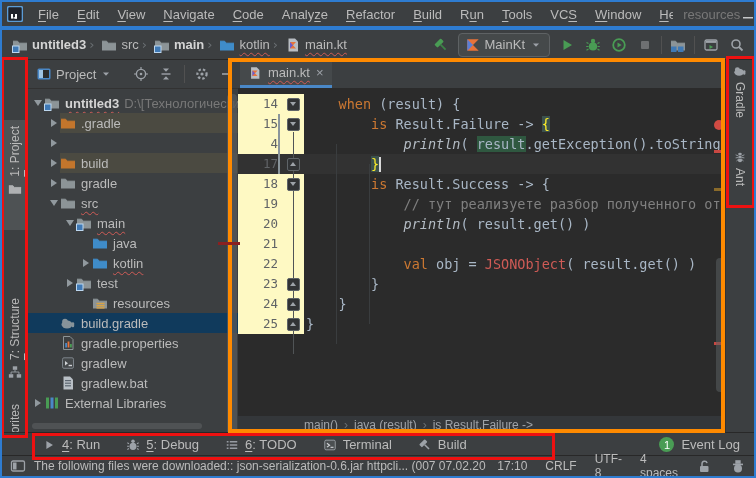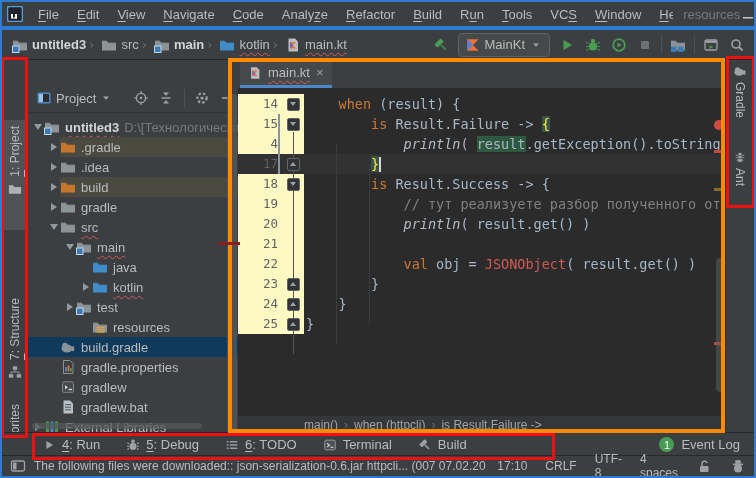--- a/index.html
+++ b/index.html
@@ -28,21 +28,21 @@
   #run-combo{display:flex;align-items:center;gap:5px;height:22px;padding:0 7px;border:1px solid #5e6264;border-radius:4px;background:#45494a;margin:0 4px;}
   
   #left-bar{left:0;top:58px;width:26px;bottom:43px;background:#3c3f41;border-right:1px solid #323232;}
   .vgroup-l{position:absolute;left:0;width:26px;display:flex;flex-direction:column;align-items:center;}
   .vlabel-l{writing-mode:vertical-rl;transform:rotate(180deg);font-size:12px;color:#bbbbbb;white-space:nowrap;}
   .vgroup-r{position:absolute;left:0;width:28px;display:flex;flex-direction:column;align-items:center;gap:4px;}
   .vlabel-r{writing-mode:vertical-rl;font-size:12px;color:#bbbbbb;white-space:nowrap;}
   .vactive{background:#4e5254;}
   
   #project-panel{left:26px;top:58px;width:210px;bottom:43px;background:#3c3f41;}
-  #panel-header{height:28px;display:flex;align-items:center;border-bottom:1px solid #323232;padding-left:8px;gap:4px;margin-top:24px;}
+  #panel-header{height:28px;display:flex;align-items:center;border-bottom:1px solid #323232;padding-left:8px;gap:4px;}
   .tree{font-size:13px;}
   .tree-row{height:20px;display:flex;align-items:center;white-space:nowrap;}
   .tree-row .arrow-cell{width:12px;flex:none;display:flex;justify-content:center;}
   .rowfill{display:flex;align-items:center;gap:5px;flex:1;height:20px;}
   .arr-r{width:0;height:0;border-left:6px solid #91999e;border-top:4px solid transparent;border-bottom:4px solid transparent;}
   .arr-d{width:0;height:0;border-top:6px solid #91999e;border-left:4px solid transparent;border-right:4px solid transparent;}
   .sel{background:#103a5c;}
   .brown .rowfill{background:#4b4a41;}
   .suffix{color:#787878;}
   #ptree-vscroll{position:absolute;right:1px;top:34px;width:10px;height:356px;background:#55595b;border-radius:4px;opacity:.75;}
@@ -386,29 +386,20 @@
                 <path d="M1 4.2h4.6l1.6 2H15" fill="none" stroke="#c4762c" stroke-width="1"></path>
               </svg>
             </span>
             <span>.gradle</span>
           </span>
         </div>
         <div class="tree-row" style="padding-left: 20px;">
           <span class="arrow-cell">
             <span class="arr-r"></span>
           </span>
-          <span class="rowfill">
-            <span class="ic">
-              <svg width="16" height="16" viewBox="0 0 16 16">
-                <path d="M1 4.2h4.6l1.6 2H15v7.3H1z" fill="#8C9497"></path>
-                <path d="M1 4.2h4.6l1.6 2H15" fill="none" stroke="#8C9497" stroke-width="1"></path>
-              </svg>
-            </span>
-            <span>.idea</span>
-          </span>
         </div>
         <div class="tree-row brown" style="padding-left: 20px;">
           <span class="arrow-cell">
             <span class="arr-r"></span>
           </span>
           <span class="rowfill">
             <span class="ic">
               <svg width="16" height="16" viewBox="0 0 16 16">
                 <path d="M1 4.2h4.6l1.6 2H15v7.3H1z" fill="#c4762c"></path>
                 <path d="M1 4.2h4.6l1.6 2H15" fill="none" stroke="#c4762c" stroke-width="1"></path>
@@ -728,21 +719,21 @@
         <div style="position: absolute; left: 131px; top: 76px; width: 1px; height: 160px; background: rgb(58, 61, 63);"></div>
         <div style="position: absolute; right: 4px; top: 32px; width: 10px; height: 10px; border-radius: 50%; background: rgb(209, 75, 67);"></div>
         <div style="position: absolute; right: 3px; top: 62px; width: 11px; height: 3px; background: rgb(201, 72, 66);"></div>
         <div style="position: absolute; right: 3px; top: 100px; width: 11px; height: 3px; background: rgb(138, 106, 42);"></div>
         <div style="position: absolute; right: 3px; top: 254px; width: 11px; height: 3px; background: rgb(201, 72, 66);"></div>
         <div style="position: absolute; right: 3px; top: 170px; width: 9px; height: 134px; background: rgba(90, 94, 96, 0.55); border-radius: 4px;"></div>
       </div>
     <div id="ebread">
         <span>main()</span>
         <span style="color: rgb(106, 111, 115);">›</span>
-        <span>when (httpcli)</span>
+        <span>java (result)</span>
         <span style="color: rgb(106, 111, 115);">›</span>
         <span>is Result.Failure -&gt;</span>
       </div>
   </div>
 
   <div id="right-bar" class="abs">
       <div class="vgroup-r" style="top: 4px;">
         <span class="ic" style="width: 14px; height: 14px;">
           <svg width="16" height="16" viewBox="0 0 16 16">
             <ellipse cx="7" cy="9.5" rx="5.5" ry="4" fill="#9da2a8"></ellipse>

